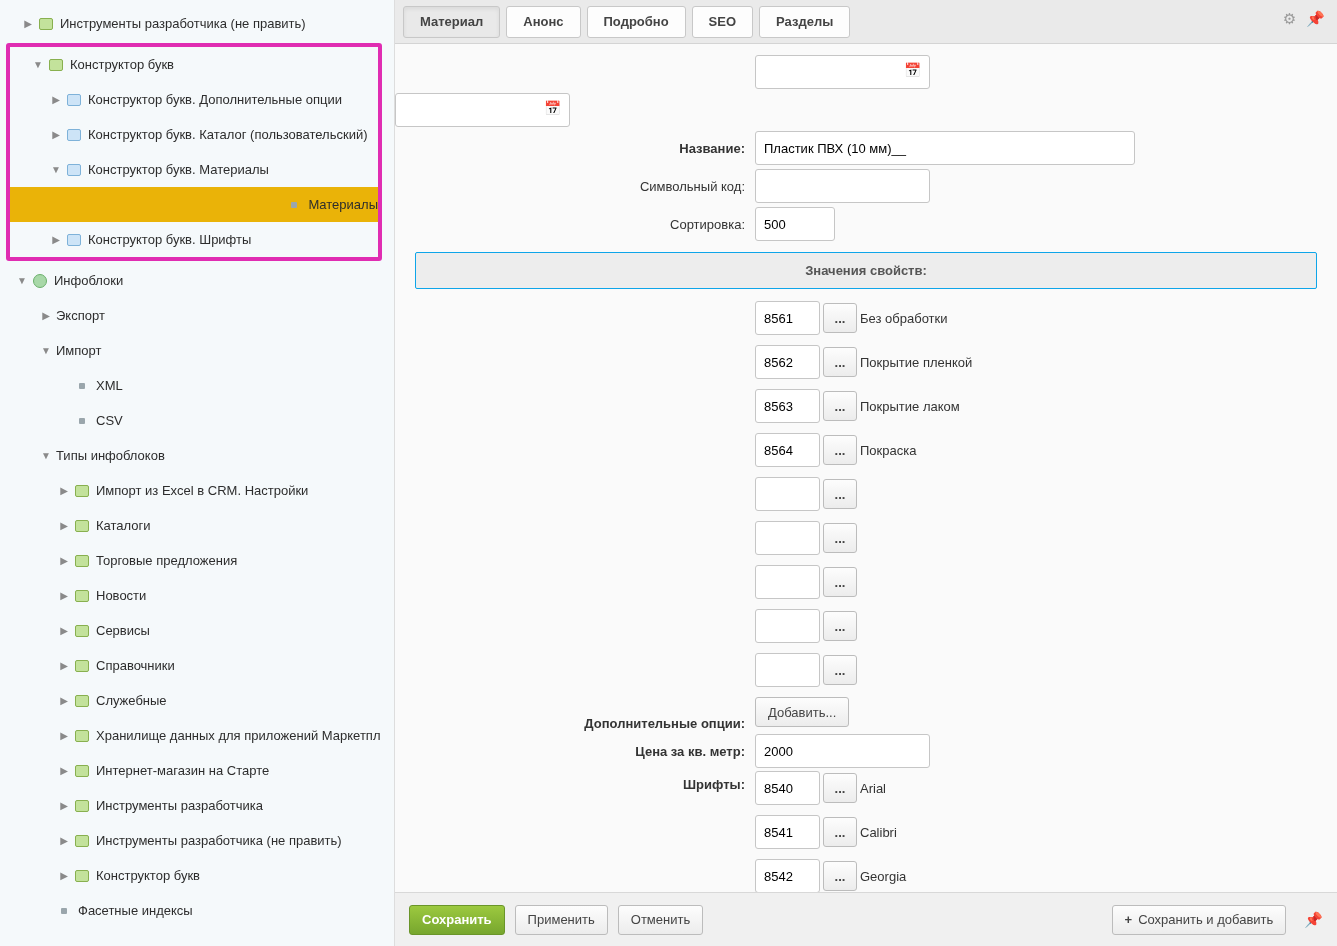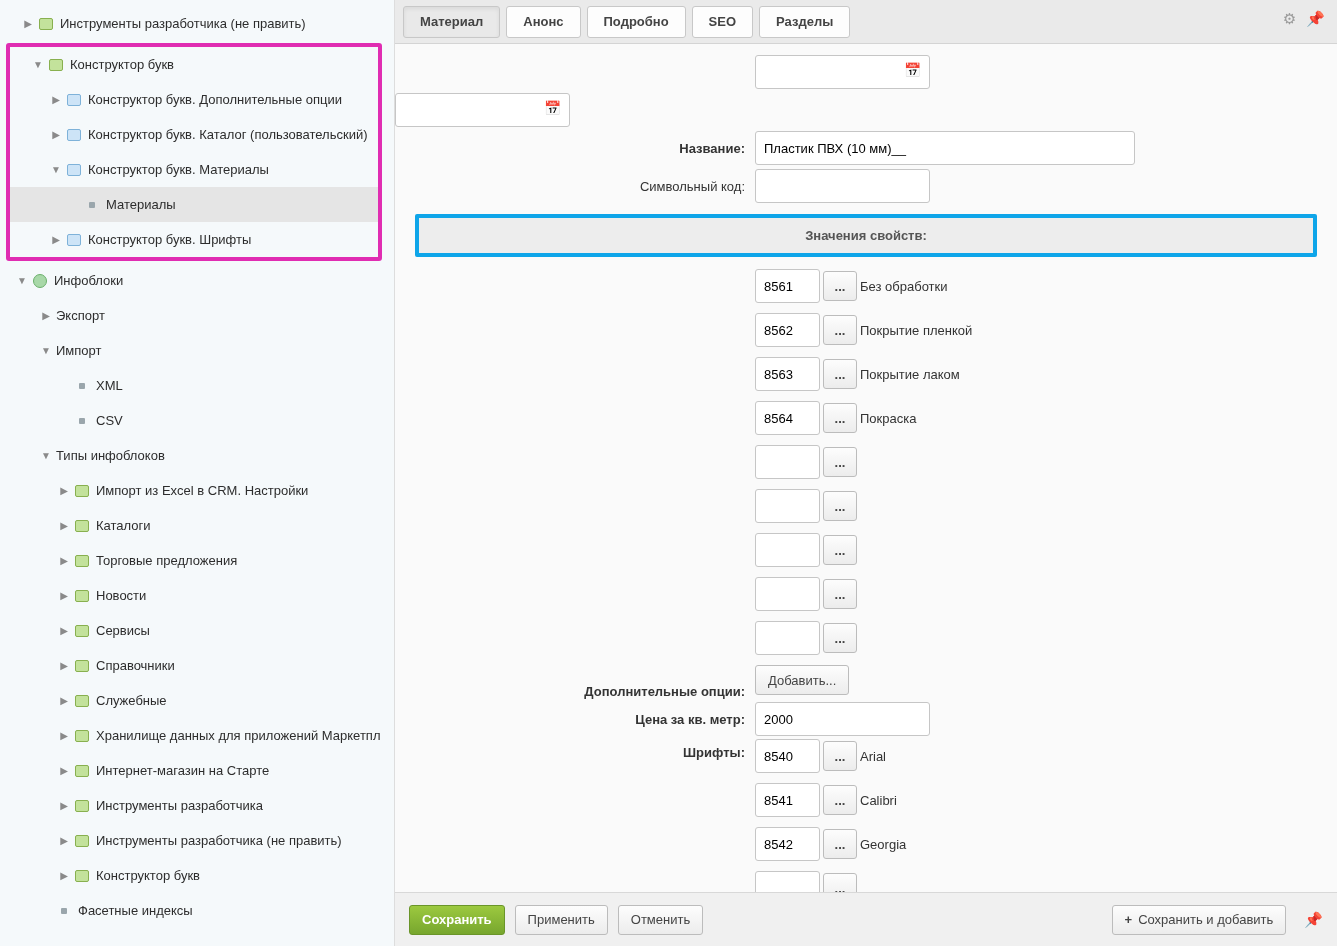--- a/index.html
+++ b/index.html
@@ -2,21 +2,21 @@
 <html><head>
 <meta charset="utf-8">
 <style>
 * { box-sizing: border-box; margin: 0; padding: 0; }
 body { font-family: Arial, Helvetica, sans-serif; font-size: 13px; color: #333; background: #f5f5f5; overflow: hidden; }
 .app { display: flex; height: 946px; width: 1337px; }
 
 
 .sidebar { width: 395px; background: #f5f9fb; border-right: 1px solid #ddd; overflow-y: auto; padding-top: 6px; }
 .tree-item { display: flex; align-items: center; height: 35px; cursor: pointer; white-space: nowrap; }
-.tree-item.selected { background: #e5e5e5; }
+.tree-item.selected { background: #eab308; justify-content: flex-end; }
 .tree-arrow { width: 12px; display:inline-block; color:#8a8a8a; font-size:10px; margin-right:4px; text-align:center; }
 .tree-icon { width:16px; height:16px; display:inline-flex; align-items:center; justify-content:center; margin-right:6px; }
 .tree-label { color:#2d2d2d; }
 .lvl0 { padding-left: 22px; }
 .lvl1 { padding-left: 40px; }
 .lvl2 { padding-left: 58px; }
 .dot { width:6px; height:6px; background:#9aa6ac; border-radius:1px; display:inline-block; }
 .icn-green { width:14px; height:12px; background:#c3e29b; border:1px solid #88b04f; border-radius:2px; }
 .icn-blue { width:14px; height:12px; background:#cde4f7; border:1px solid #7eb2d9; border-radius:2px; }
 .icn-db { width:14px; height:14px; background:#a8d8a8; border:1px solid #6bb06b; border-radius:50%; }
@@ -37,21 +37,21 @@
 .bold { font-weight: bold; }
 .form-field { flex:1; display:flex; align-items:center; gap:6px; flex-wrap:wrap; }
 input[type=text].inp { height: 30px; border: 1px solid #c6c6c6; border-radius: 3px; padding: 16px 8px; font-size: 13px; background:#fff; }
 .inp-lg { width: 380px; }
 .inp-md { width: 175px; }
 .inp-sm { width: 80px; }
 .inp-xs { width: 65px; }
 .date-wrap { position:relative; display:inline-block; }
 .date-wrap .cal { position:absolute; right:8px; top:7px; font-size:14px; color:#888; pointer-events:none; }
 
-.section-header { background:#ededed; border:4px solid #0ea5e9; text-align:center; padding: 10px; font-weight:bold; color:#555; margin: 10px 0 12px 20px; border-radius:2px; }
+.section-header { background:#ededed; border:1px solid #0ea5e9; text-align:center; padding: 10px; font-weight:bold; color:#555; margin: 10px 0 12px 20px; border-radius:2px; }
 
 .multi-row { display:flex; align-items:center; gap:3px; margin-bottom:4px; }
 .btn { height:30px; padding:0 12px; border:1px solid #bcbcbc; border-radius:3px; background:linear-gradient(#fdfdfd,#ececec); color:#444; cursor:pointer; font-size:13px; display:inline-flex; align-items:center; }
 .btn-dots { width:34px; justify-content:center; font-weight:bold; }
 .desc { color:#333; }
 
 .footer { height: 54px; background:#f0f0f0; border-top:1px solid #d8d8d8; display:flex; align-items:center; padding: 0 14px; gap:10px; }
 .btn-primary { background:linear-gradient(#9cc93f,#77a62e); color:#fff; border:1px solid #6a9529; font-weight:bold; }
 .footer-spacer { flex:1; }
 .plus { font-weight:bold; margin-right:6px; }
@@ -285,20 +285,26 @@
         </div>
       </div>
 
       <div class="form-row">
         <div class="form-label">Символьный код:</div>
         <div class="form-field">
           <input type="text" class="inp inp-md" value="" style="">
         </div>
       </div>
 
+      <div class="form-row">
+        <div class="form-label">Сортировка:</div>
+        <div class="form-field">
+          <input type="text" class="inp inp-sm" value="500" style="">
+        </div>
+      </div>
 
       <div class="section-header">Значения свойств:</div>
 
       <div class="form-row" style="align-items:flex-end">
         <div class="form-label bold" style="padding-top:6px">Дополнительные опции:</div>
         <div class="form-field" style="flex-direction:column; align-items:flex-start" id="extra-options-container">
             <div class="multi-row">
               <input type="text" class="inp inp-xs" value="8561" style="">
               <button class="btn btn-dots">...</button>
               <span class="desc">Без обработки</span>

